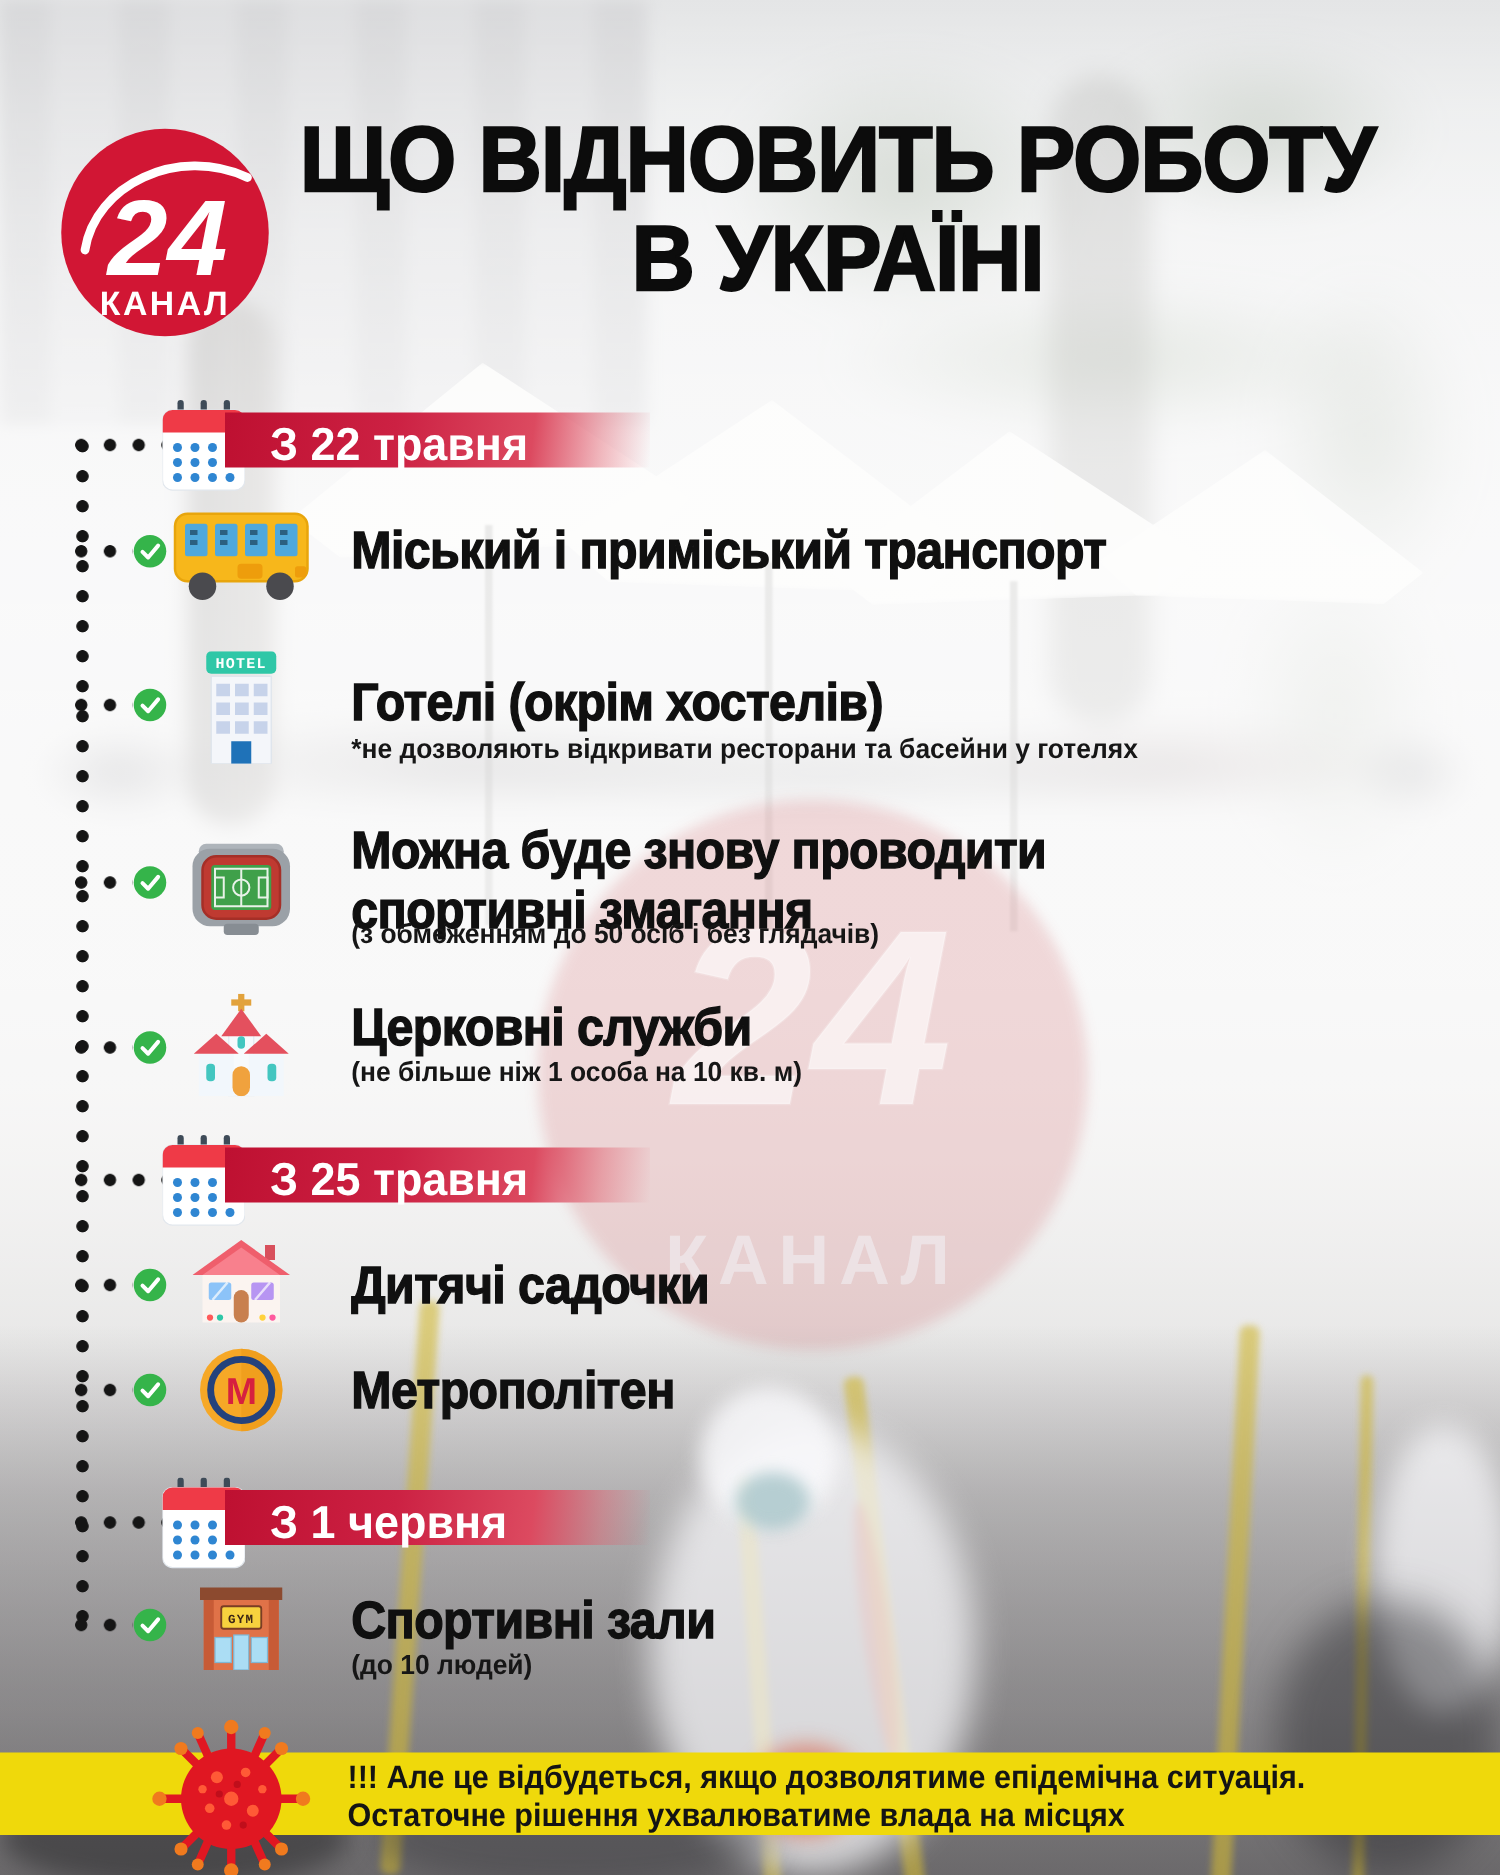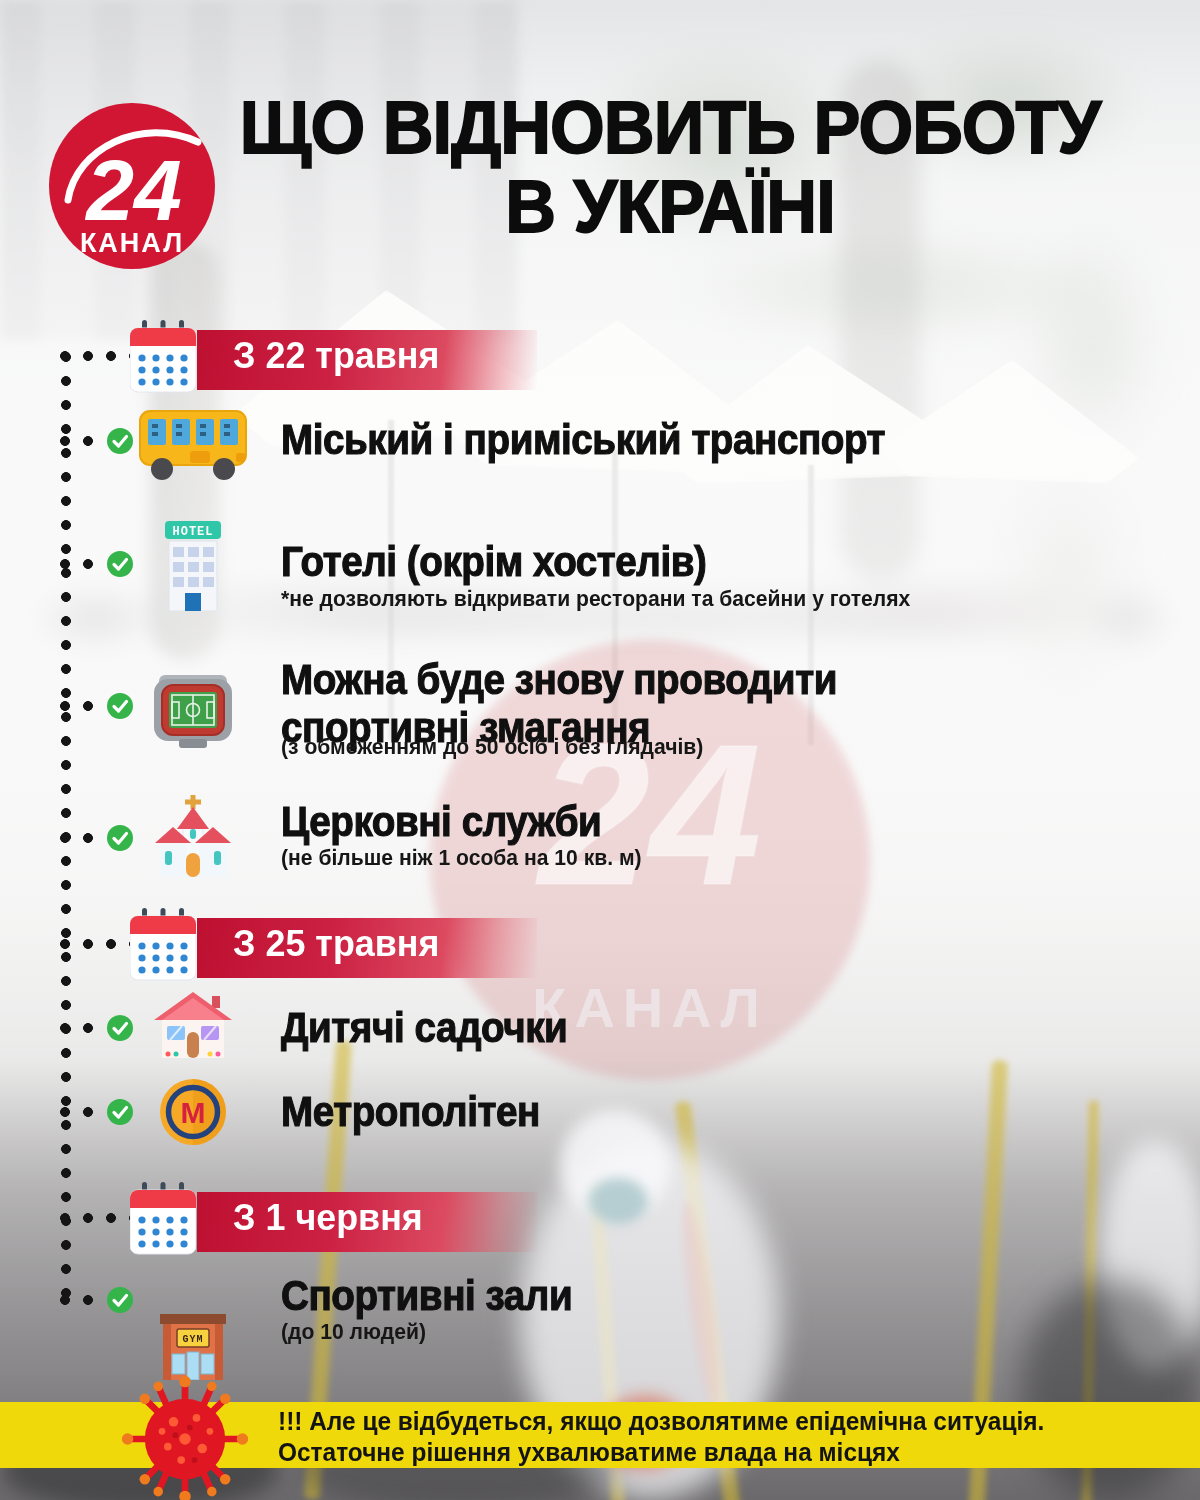--- a/index.html
+++ b/index.html
@@ -47,21 +47,21 @@
   .hdots{position:absolute;height:10px;
     background-image:radial-gradient(circle at 5px 5px,#151515 4.6px,rgba(0,0,0,0) 5.2px);
     background-size:23px 10px;background-repeat:repeat-x;}
 
   
   .title{position:absolute;left:120px;top:88px;width:1100px;text-align:center;
     font-weight:700;font-size:74px;line-height:79px;color:#0c0c0c;letter-spacing:-1px;
     transform:scaleX(.95);transform-origin:50% 0;-webkit-text-stroke:1.8px #0c0c0c;}
 
   
-  .date-band{position:absolute;left:197px;width:340px;height:60px;
+  .date-band{position:absolute;left:180px;width:340px;height:44px;
     background:linear-gradient(97deg,#BE1031 0%,#CC2143 40%,#DC4A60 72%,rgba(224,95,110,.45) 88%,rgba(230,110,125,0) 100%);}
   .date-label{position:absolute;left:36px;top:0;height:52px;line-height:52px;white-space:nowrap;
     font-size:37px;font-weight:700;color:#fff;transform:scaleX(.97);transform-origin:0 50%;}
 
   
   .icon-box{position:absolute;left:138px;width:110px;display:flex;justify-content:center;align-items:center;}
   .item-title{position:absolute;left:281px;white-space:nowrap;font-size:42px;line-height:48px;font-weight:700;
     color:#101010;-webkit-text-stroke:1.1px #101010;transform:scaleX(.92);transform-origin:0 0;letter-spacing:-.5px;}
   .item-title.wrap{white-space:normal;width:720px;}
   .item-note{position:absolute;left:281px;white-space:nowrap;font-size:22px;line-height:26px;font-weight:700;
@@ -350,21 +350,21 @@
         <div class="date-band" style="top: 1192px; text-decoration: underline;">
           <span class="date-label">З 1 червня</span>
         </div>
       </div>
       <div>
         <div class="hdots" style="left: 60px; top: 1295px; width: 46px;"></div>
         <div class="abs" style="left: 106px; top: 1286px;"><svg width="28" height="28" viewBox="0 0 28 28">
     <circle cx="14" cy="14" r="13" fill="#35B44A"></circle>
     <path d="M8 14.5 L12.5 19 L20.5 9.5" stroke="#ffffff" stroke-width="3.2" fill="none" stroke-linecap="round" stroke-linejoin="round"></path>
   </svg></div>
-        <div class="icon-box" style="top: 1300px; height: 92px;">
+        <div class="icon-box" style="top: 1256px; height: 92px;">
           <svg width="66" height="68" viewBox="0 0 66 68">
     <rect x="0" y="2" width="66" height="10" fill="#8C4A2F"></rect>
     <rect x="3" y="12" width="60" height="56" fill="#E07248"></rect>
     <rect x="3" y="12" width="8" height="56" fill="#C75B36"></rect>
             <rect x="55" y="12" width="8" height="56" fill="#C75B36"></rect>
     <rect x="17" y="17" width="32" height="18" rx="2" fill="#F7D23E" stroke="#7A3E24" stroke-width="1.5"></rect>
     <text x="33" y="30" text-anchor="middle" font-family="Liberation Mono, monospace" font-size="10" font-weight="700" fill="#3A2415" letter-spacing="1">GYM</text>
     <rect x="12" y="42" width="13" height="20" fill="#ABDDF4" stroke="#7FB7D4"></rect>
             <rect x="41" y="42" width="13" height="20" fill="#ABDDF4" stroke="#7FB7D4"></rect>
     <rect x="27" y="40" width="12" height="28" fill="#ABDDF4" stroke="#7FB7D4"></rect>

